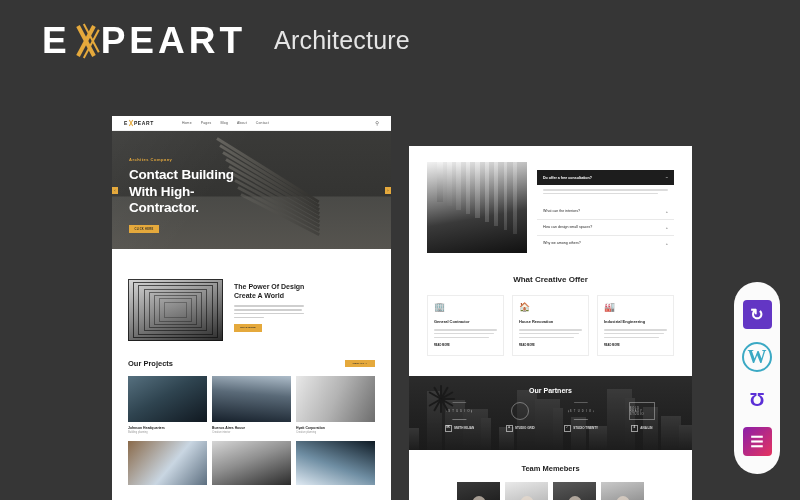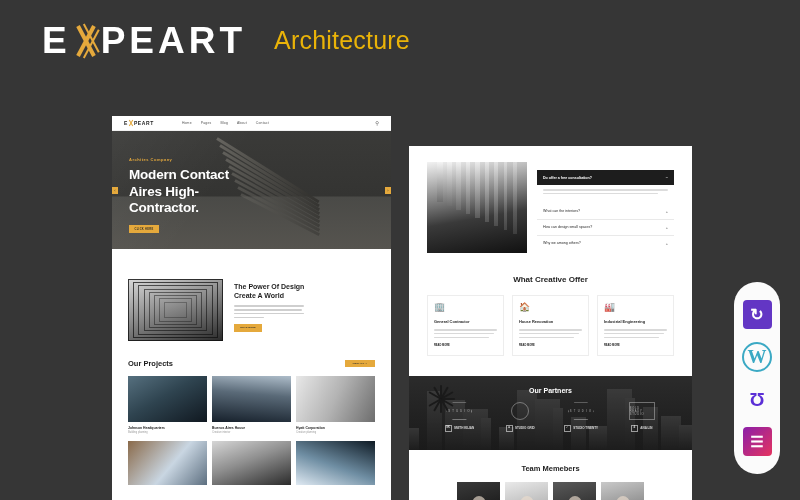--- a/index.html
+++ b/index.html
@@ -26,21 +26,21 @@
   }
   .logo-x::before, .logo-x::after {
     content: ""; position: absolute; left: 50%; top: 50%;
     width: 4px; height: 34px; background: #e5a93c;
     box-shadow: 6px 0 0 -1px #e5a93c;
   }
   .logo-x::before { transform: translate(-50%,-50%) rotate(28deg); }
   .logo-x::after  { transform: translate(-50%,-50%) rotate(-28deg); }
 
   .headline {
-    color: #eab308; font-size: 25px; font-weight: 400; line-height: 1.32;
+    color: #e5e5e5; font-size: 25px; font-weight: 400; line-height: 1.32;
     letter-spacing: .2px;
   }
 
   
   .mock { position: absolute; background: #ffffff; overflow: hidden; }
 
   
   .mock-left { left: 112px; top: 116px; width: 279px; height: 384px; }
 
   .topbar {
@@ -282,22 +282,22 @@
         <div class="beam" style="left: 114px; top: 27px; width: 108px; height: 3px; transform: rotate(30.2deg); opacity: 0.7;"></div>
         <div class="beam" style="left: 117px; top: 34px; width: 104px; height: 3px; transform: rotate(29.6deg); opacity: 0.65;"></div>
         <div class="beam" style="left: 120px; top: 41px; width: 100px; height: 3px; transform: rotate(29deg); opacity: 0.6;"></div>
         <div class="beam" style="left: 123px; top: 48px; width: 96px; height: 3px; transform: rotate(28.4deg); opacity: 0.55;"></div>
         <div class="beam" style="left: 126px; top: 55px; width: 92px; height: 3px; transform: rotate(27.8deg); opacity: 0.5;"></div>
         <div class="beam" style="left: 129px; top: 62px; width: 88px; height: 3px; transform: rotate(27.2deg); opacity: 0.45;"></div>
       </div>
     <div class="hero-text">
       <div class="eyebrow">Archites Company</div>
       <div class="hero-h">
-        <div>Modern Contact</div>
-        <div>Aires High-</div>
+        <div>Contact Building</div>
+        <div>With High-</div>
         <div>Contractor.</div>
       </div>
       <div class="hero-btn">CLICK HERE</div>
     </div>
     <div class="arrow arrow-l">‹</div>
     <div class="arrow arrow-r">›</div>
   </div>
 
   <div class="sec">
     <div class="about">

